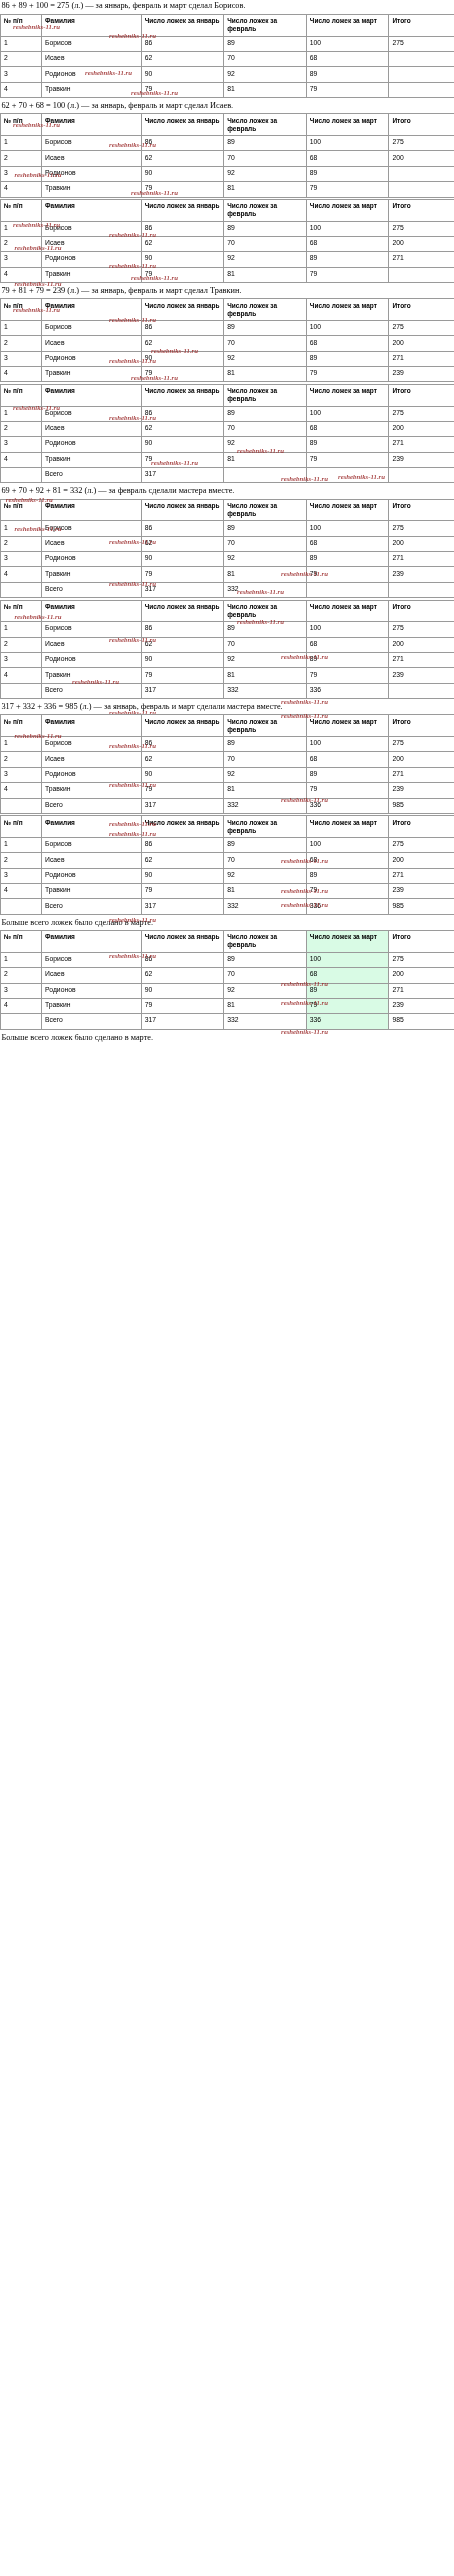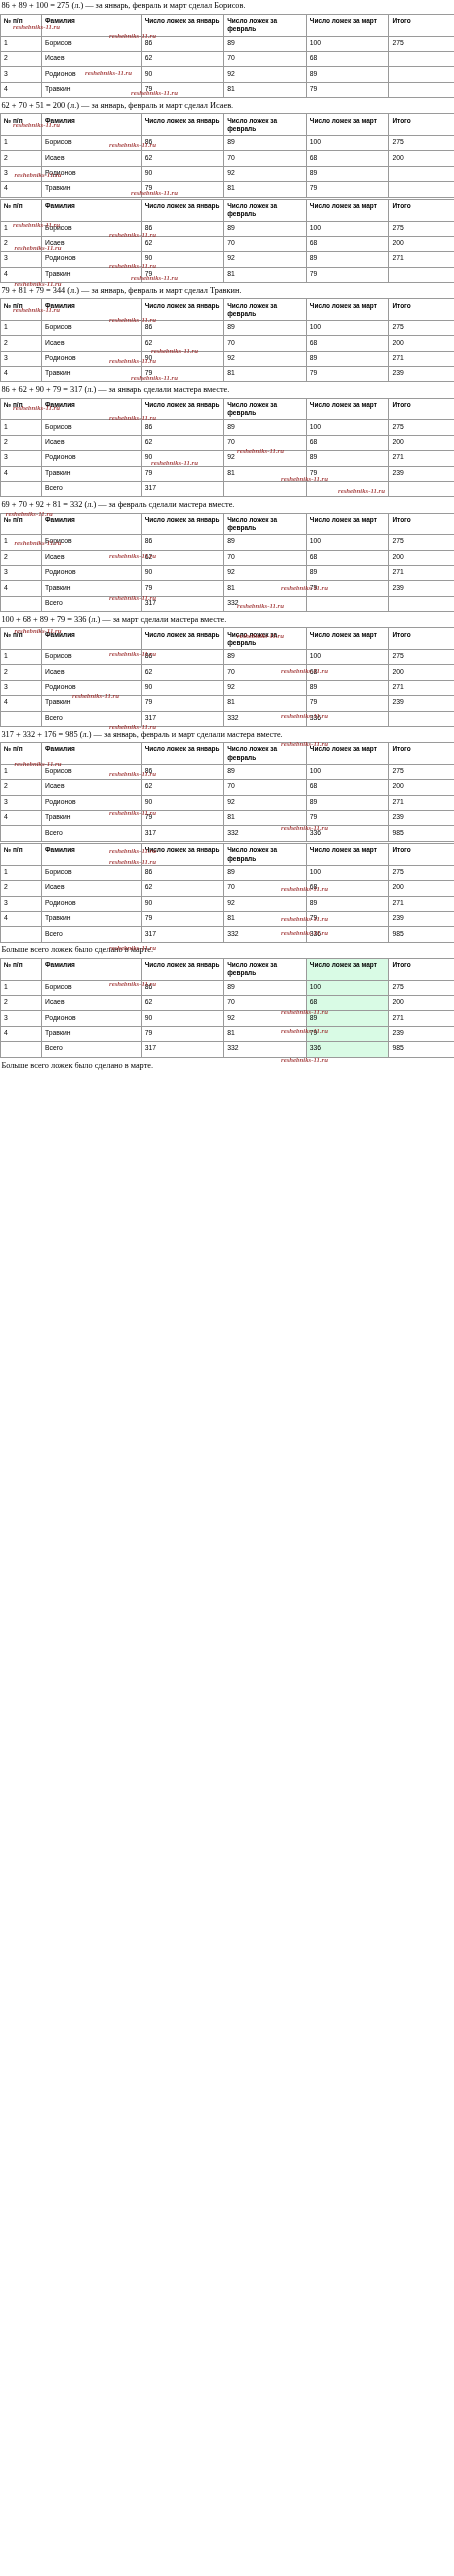--- a/index.html
+++ b/index.html
@@ -124,21 +124,21 @@
         <td>81</td>
         <td>79</td>
         <td></td>
       </tr>
     </tbody>
       </table>
   </div>
 
   <div class="block">
     <span class="wm" style="left:131px;top:-10px;">reshebniks-11.ru</span>
-    <div class="calc-line">62 + 70 + 51 = 200 (л.) — за январь, февраль и март сделал Исаев.</div>
+    <div class="calc-line">62 + 70 + 68 = 100 (л.) — за январь, февраль и март сделал Исаев.</div>
     <span class="wm" style="left:13px;top:21.6px;">reshebniks-11.ru</span>
     <span class="wm" style="left:109px;top:42px;">reshebniks-11.ru</span>
     <span class="wm" style="left:14.4px;top:72px;">reshebniks-11.ru</span>
     <table class="tbl">
       <tbody>
           <tr>
         <th class="c-num">№ п/п</th>
         <th class="c-fam">Фамилия</th>
         <th class="c-m1">Число ложек за январь</th>
         <th class="c-m2">Число ложек за февраль</th>
@@ -229,21 +229,21 @@
         <td>81</td>
         <td>79</td>
         <td></td>
       </tr>
     </tbody>
       </table>
   </div>
 
   <div class="block">
     <span class="wm" style="left:131px;top:-10px;">reshebniks-11.ru</span>
-    <div class="calc-line">79 + 81 + 79 = 344 (л.) — за январь, февраль и март сделал Травкин.</div>
+    <div class="calc-line">79 + 81 + 79 = 239 (л.) — за январь, февраль и март сделал Травкин.</div>
     <span class="wm" style="left:13px;top:21.6px;">reshebniks-11.ru</span>
     <span class="wm" style="left:109px;top:32px;">reshebniks-11.ru</span>
     <span class="wm" style="left:151px;top:63px;">reshebniks-11.ru</span>
     <span class="wm" style="left:109px;top:73px;">reshebniks-11.ru</span>
     <table class="tbl">
       <tbody>
           <tr>
         <th class="c-num">№ п/п</th>
         <th class="c-fam">Фамилия</th>
         <th class="c-m1">Число ложек за январь</th>
@@ -282,21 +282,20 @@
         <td>81</td>
         <td>79</td>
         <td>239</td>
       </tr>
     </tbody>
       </table>
   </div>
 
   <div class="block">
     <span class="wm" style="left:131px;top:-10px;">reshebniks-11.ru</span>
-    <div class="calc-line">86 + 62 + 90 + 79 = 317 (л.) — за январь сделали мастера вместе.</div>
     <span class="wm" style="left:13px;top:20px;">reshebniks-11.ru</span>
     <span class="wm" style="left:109px;top:30px;">reshebniks-11.ru</span>
     <span class="wm" style="left:237px;top:63px;">reshebniks-11.ru</span>
     <span class="wm" style="left:151px;top:75px;">reshebniks-11.ru</span>
     <span class="wm" style="left:281px;top:91px;">reshebniks-11.ru</span>
     <table class="tbl">
       <tbody>
           <tr>
         <th class="c-num">№ п/п</th>
         <th class="c-fam">Фамилия</th>
@@ -406,21 +405,20 @@
         <td>332</td>
         <td></td>
         <td></td>
       </tr>
     </tbody>
       </table>
   </div>
 
   <div class="block">
     <span class="wm" style="left:237px;top:-11.5px;">reshebniks-11.ru</span>
-    <div class="calc-line">100 + 68 + 89 + 79 = 336 (л.) — за март сделали мастера вместе.</div>
     <span class="wm" style="left:14.4px;top:13px;">reshebniks-11.ru</span>
     <span class="wm" style="left:237px;top:18.7px;">reshebniks-11.ru</span>
     <span class="wm" style="left:109px;top:36px;">reshebniks-11.ru</span>
     <span class="wm" style="left:281px;top:53px;">reshebniks-11.ru</span>
     <span class="wm" style="left:72px;top:78px;">reshebniks-11.ru</span>
     <span class="wm" style="left:281px;top:98px;">reshebniks-11.ru</span>
     <span class="wm" style="left:109px;top:109px;">reshebniks-11.ru</span>
     <table class="tbl">
       <tbody>
           <tr>
@@ -469,21 +467,21 @@
         <td>317</td>
         <td>332</td>
         <td>336</td>
         <td></td>
       </tr>
     </tbody>
       </table>
   </div>
 
   <div class="block">
-    <div class="calc-line">317 + 332 + 176 = 985 (л.) — за январь, февраль и март сделали мастера вместе.</div>
+    <div class="calc-line">317 + 332 + 336 = 985 (л.) — за январь, февраль и март сделали мастера вместе.</div>
     <span class="wm" style="left:281px;top:11.5px;">reshebniks-11.ru</span>
     <span class="wm" style="left:14.4px;top:32px;">reshebniks-11.ru</span>
     <span class="wm" style="left:109px;top:42px;">reshebniks-11.ru</span>
     <span class="wm" style="left:109px;top:81px;">reshebniks-11.ru</span>
     <span class="wm" style="left:281px;top:96px;">reshebniks-11.ru</span>
     <table class="tbl">
       <tbody>
           <tr>
         <th class="c-num">№ п/п</th>
         <th class="c-fam">Фамилия</th>

